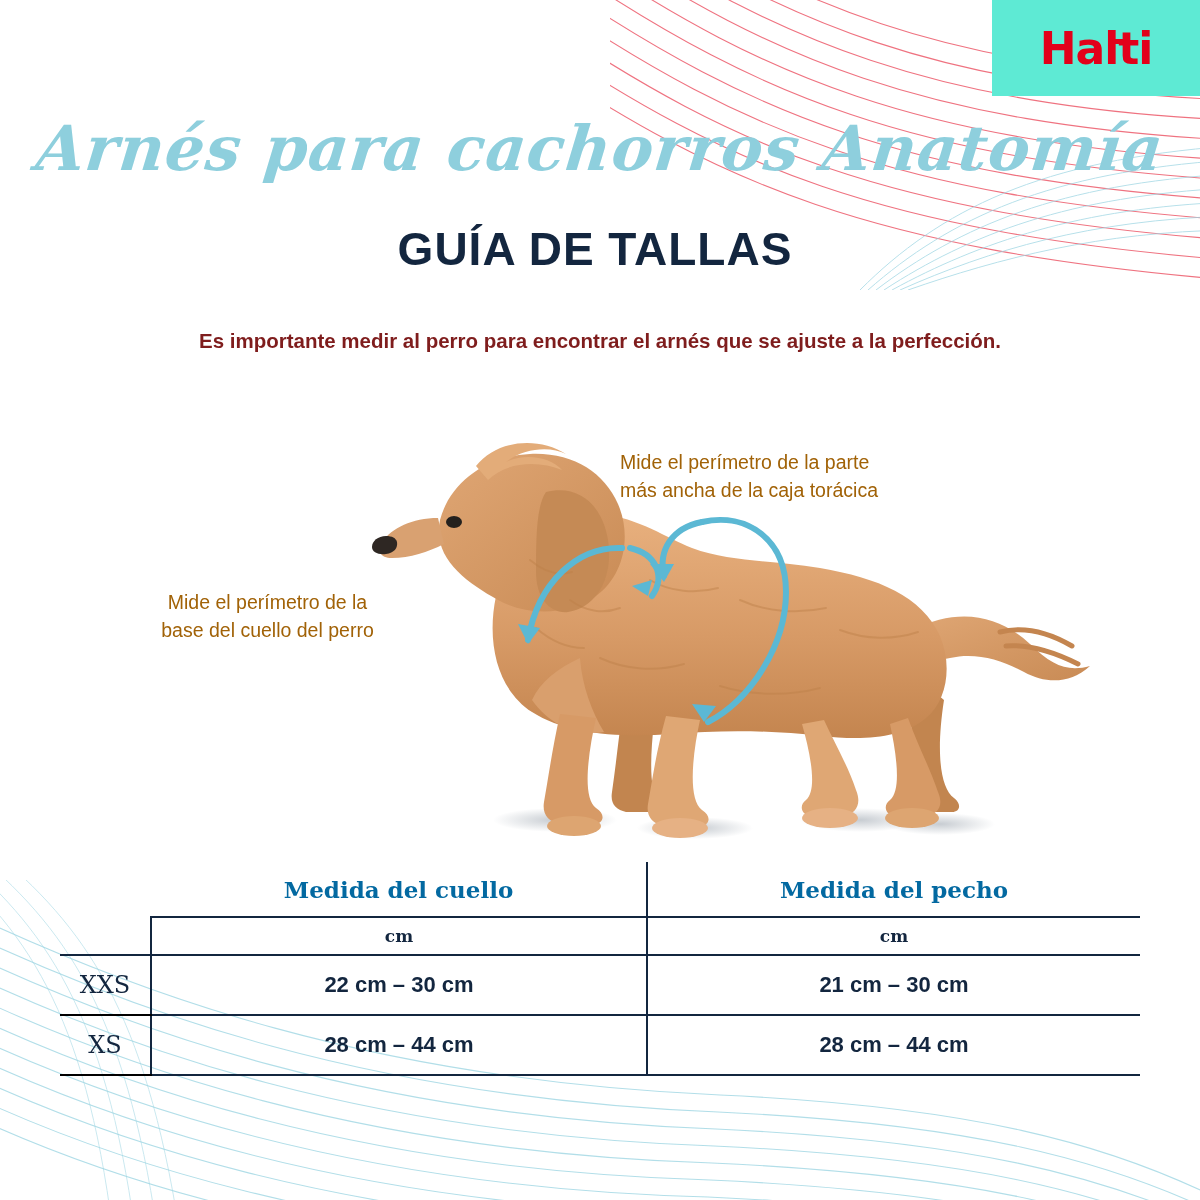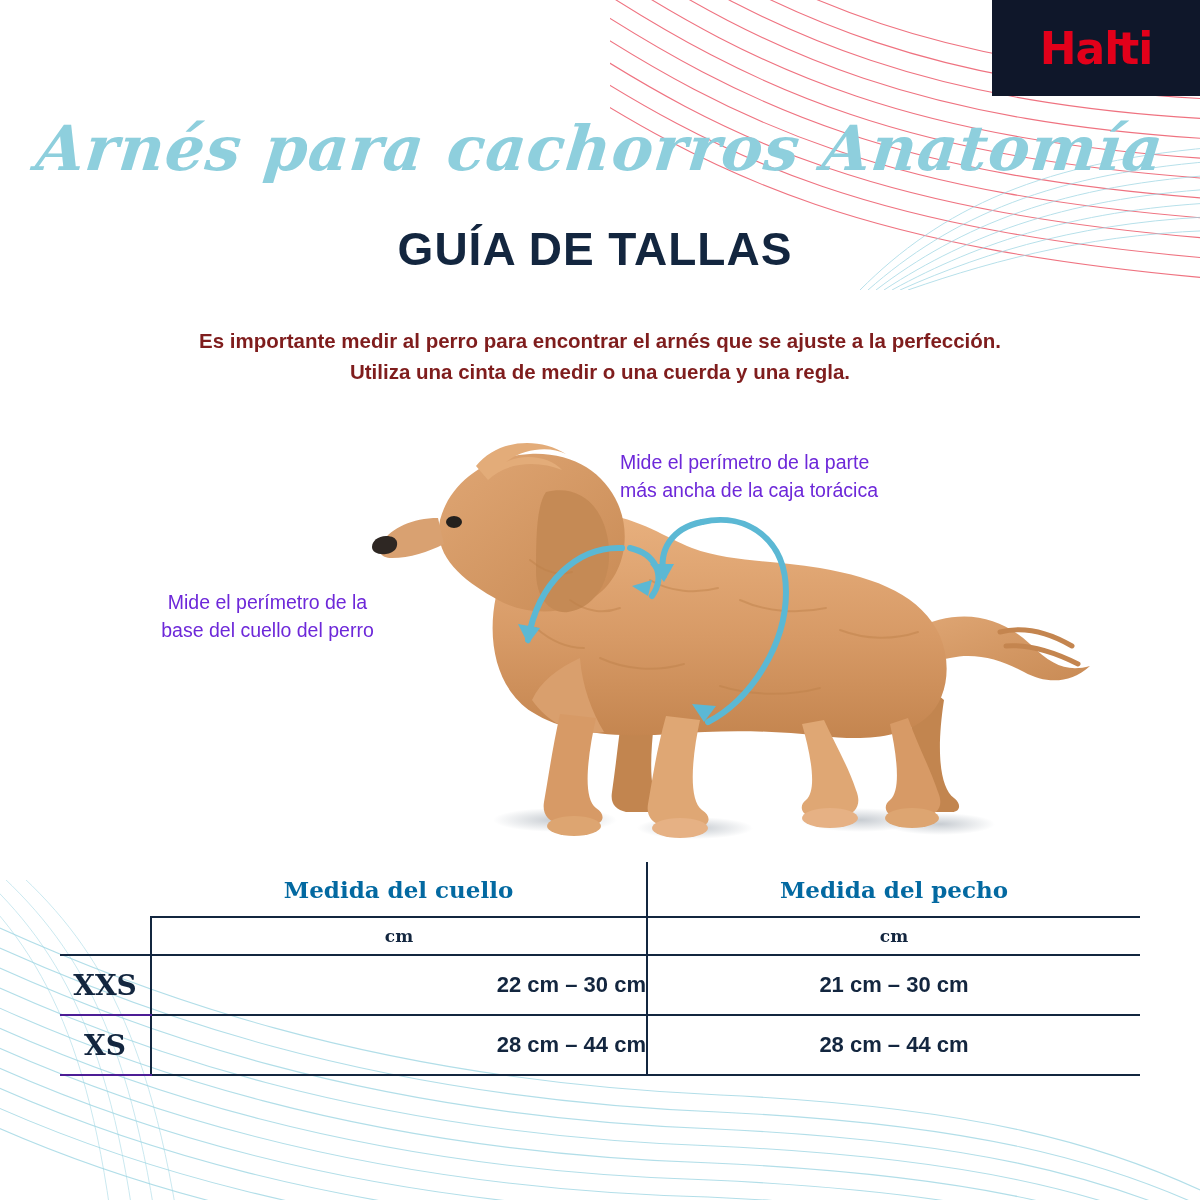--- a/index.html
+++ b/index.html
@@ -41,21 +41,21 @@
     height: 330px;
   }
 
   
   .logo-box {
     position: absolute;
     top: 0;
     right: 0;
     width: 208px;
     height: 96px;
-    background: #0f172a;
+    background: #5eead4;
     display: flex;
     align-items: center;
     justify-content: center;
   }
   .logo-text {
     font-family: "DejaVu Sans", sans-serif;
     font-weight: bold;
     font-size: 44px;
     letter-spacing: -1px;
     color: #e2001a;
@@ -121,21 +121,21 @@
     position: absolute;
     left: 180px;
     top: 0px;
     width: 800px;
     height: 450px;
   }
   .callout {
     position: absolute;
     font-size: 19.5px;
     line-height: 1.45;
-    color: #6d28d9;
+    color: #a16207;
   }
   .callout-neck {
     left: 10px;
     top: 188px;
     width: 275px;
     text-align: center;
   }
   .callout-chest {
     left: 500px;
     top: 48px;
@@ -180,33 +180,33 @@
   .corner-blank {
     width: 90px;
     border: none;
   }
   .corner-blank-l {
     width: 90px;
     border-bottom: 2px solid #13263f;
   }
   .row-label {
     font-family: "DejaVu Serif", serif;
-    font-weight: bold;
-    font-size: 28px;
+    font-weight: normal;
+    font-size: 24px;
     width: 90px;
-    border-bottom: 2px solid #4c1d95;
+    border-bottom: 2px solid #000000;
   }
   .cell {
     height: 58px;
     font-weight: bold;
     font-size: 22px;
     border-bottom: 2px solid #13263f;
     border-left: 2px solid #13263f;
   }
-  .cell.col-neck { border-right: 2px solid #13263f; text-align: right; }
+  .cell.col-neck { border-right: 2px solid #13263f; }
 </style>
 </head>
 <body>
 
 <div class="page">
 
   <svg class="deco deco-top-right" viewBox="0 0 620 330">
     <g fill="none" stroke="#e2001a" stroke-width="1.1" opacity="0.55">
       <path d="M20 -60 C 180 40, 330 110, 620 120"></path>
       <path d="M10 -45 C 175 60, 325 128, 620 140"></path>
@@ -255,21 +255,20 @@
 
   <div class="logo-box">
     <div class="logo-text">Halti<span class="cross"></span></div>
   </div>
 
   <div class="script-title">Arnés para cachorros Anatomía</div>
   <div class="main-title">GUÍA DE TALLAS</div>
 
   <div class="intro">
     <div>Es importante medir al perro para encontrar el arnés que se ajuste a la perfección.</div>
-    <div>Utiliza una cinta de medir o una cuerda y una regla.</div>
   </div>
 
   <div class="illustration">
 
     <svg class="dog-photo" viewBox="0 0 800 450">
       <defs>
         <linearGradient id="furA" x1="0" y1="0" x2="0" y2="1">
           <stop offset="0%" stop-color="#e8b07e"></stop>
           <stop offset="55%" stop-color="#d79a66"></stop>
           <stop offset="100%" stop-color="#c4854f"></stop>

